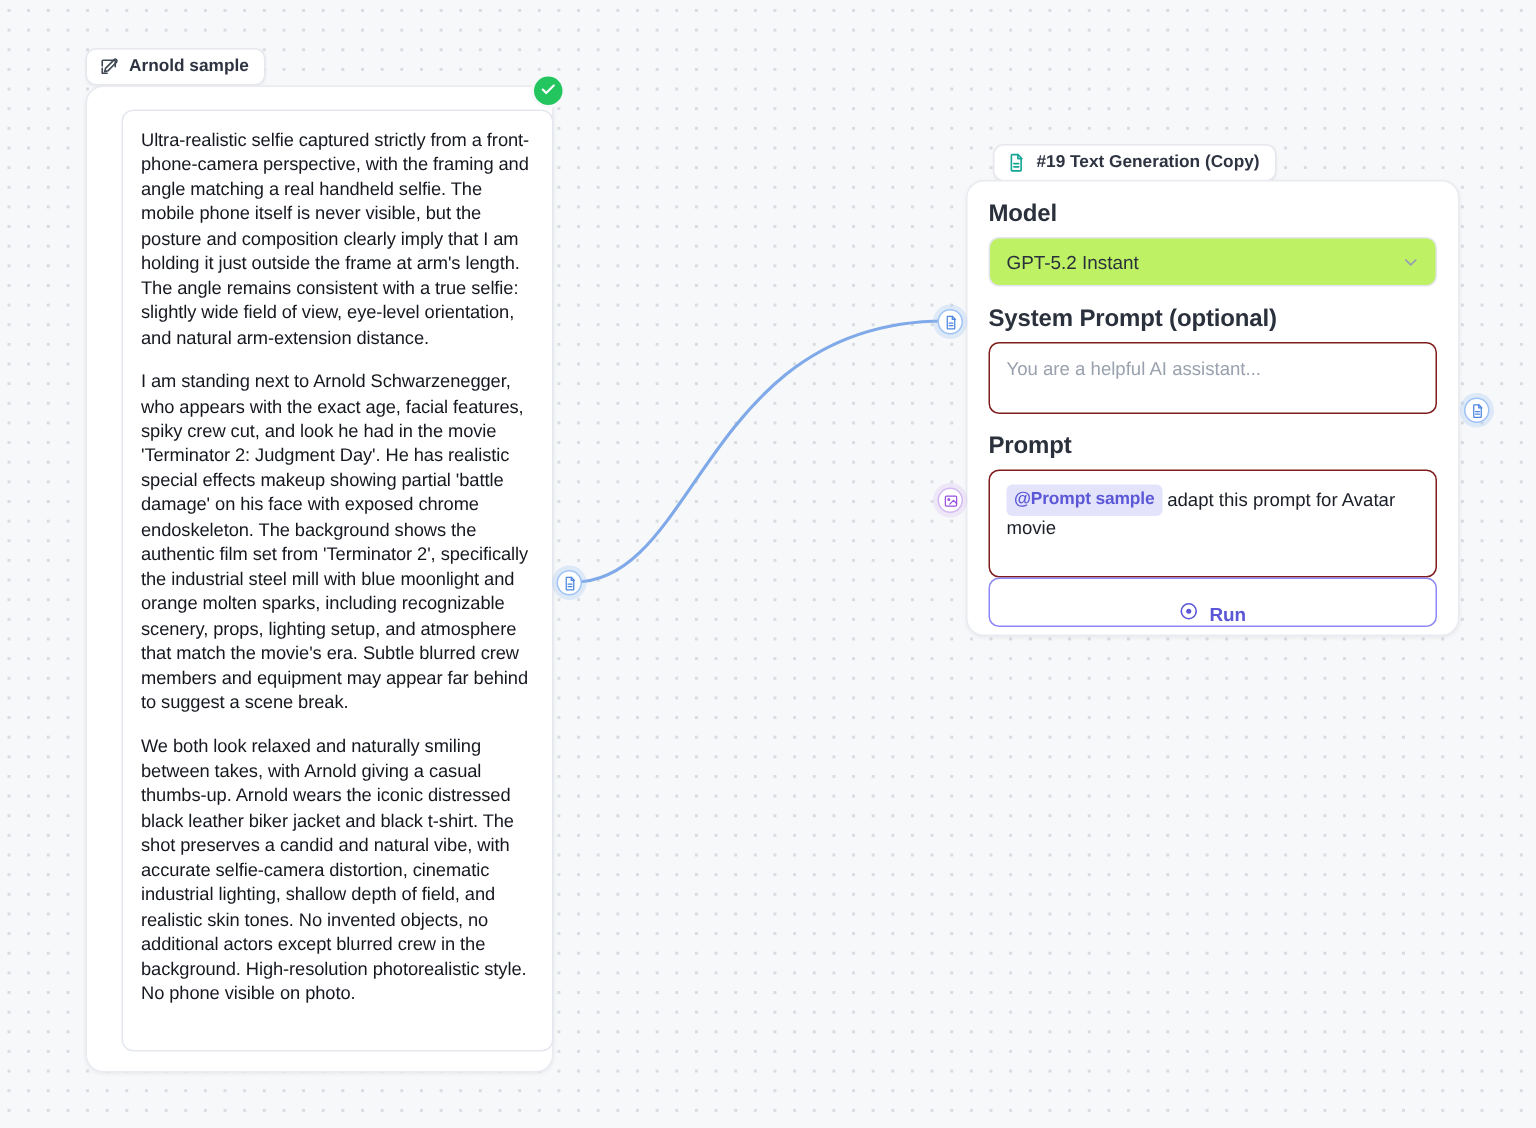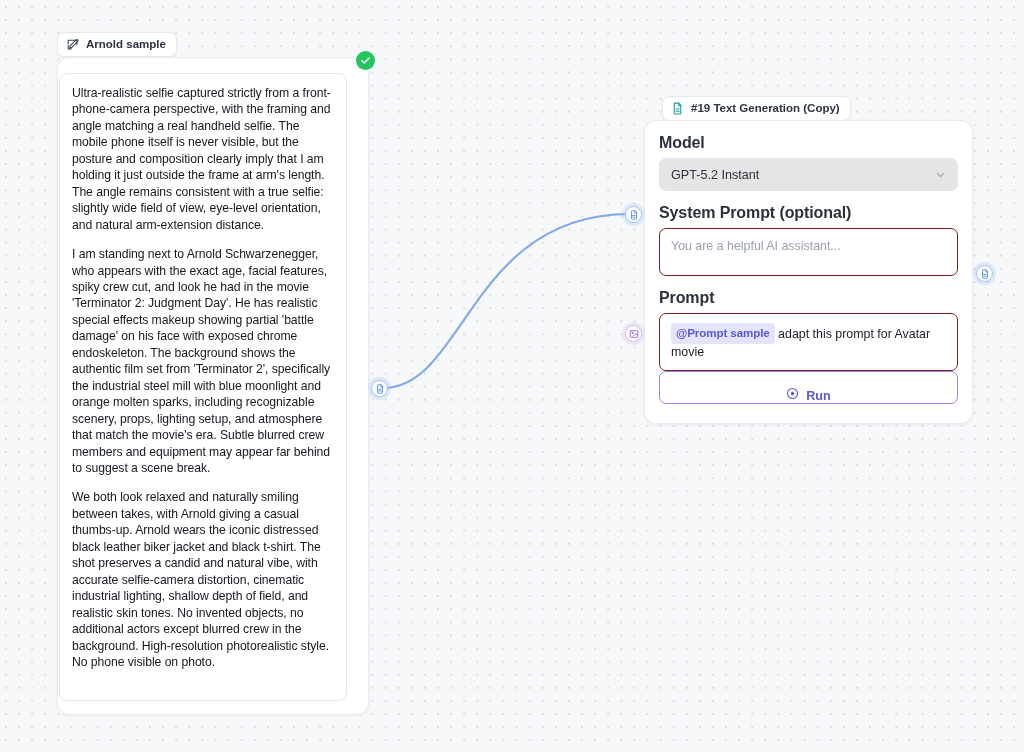--- a/index.html
+++ b/index.html
@@ -45,21 +45,21 @@
     position: absolute;
     left: 57px; top: 57px;
     width: 312px; height: 658px;
     background: #ffffff;
     border: 1px solid #e9ebf0;
     border-radius: 12px;
     box-shadow: 0 1px 3px rgba(16,24,40,.06);
   }
   #prompt-text-box {
     position: absolute;
-    left: 1px; top: 15px;
+    left: 23px; top: 15px;
     width: 288px; height: 628px;
     background: #ffffff;
     border: 1px solid #e4e7ee;
     border-radius: 8px;
     padding: 11px 12px;
     overflow: hidden;
   }
   #prompt-text-box p {
     font-size: 12.2px;
     line-height: 16.45px;
@@ -94,21 +94,21 @@
     font-weight: 700;
     color: #2b313c;
     margin-bottom: 6px;
     letter-spacing: -0.1px;
   }
   .select-box {
     position: relative;
     height: 33px;
     border: 1px solid #e3e6ed;
     border-radius: 7px;
-    background: #e5e5e5;
+    background: #bef264;
     display: flex; align-items: center;
     padding: 0 11px;
     font-size: 12.6px;
     color: #2b313c;
     margin-bottom: 13px;
   }
   .select-box .chev {
     position: absolute; right: 10px; top: 50%;
     transform: translateY(-50%);
     width: 13px; height: 13px;
@@ -117,21 +117,21 @@
   .textarea-box {
     border: 1px solid #7f1d1d;
     border-radius: 7px;
     background: #fff;
     padding: 9px 11px;
     font-size: 12.4px;
     line-height: 17.5px;
     color: #1a1e27;
   }
   #system-prompt-box { height: 48px; margin-bottom: 13px; color: #9aa1ae; }
-  #prompt-input-box  { height: 58px; }
+  #prompt-input-box  { height: 72px; }
   .mention-chip {
     display: inline-block;
     background: #e4e3fc;
     color: #5b57d6;
     border-radius: 4px;
     padding: 1px 5px 2px;
     font-size: 11.6px;
     font-weight: 700;
     letter-spacing: -0.1px;
     vertical-align: 1px;

